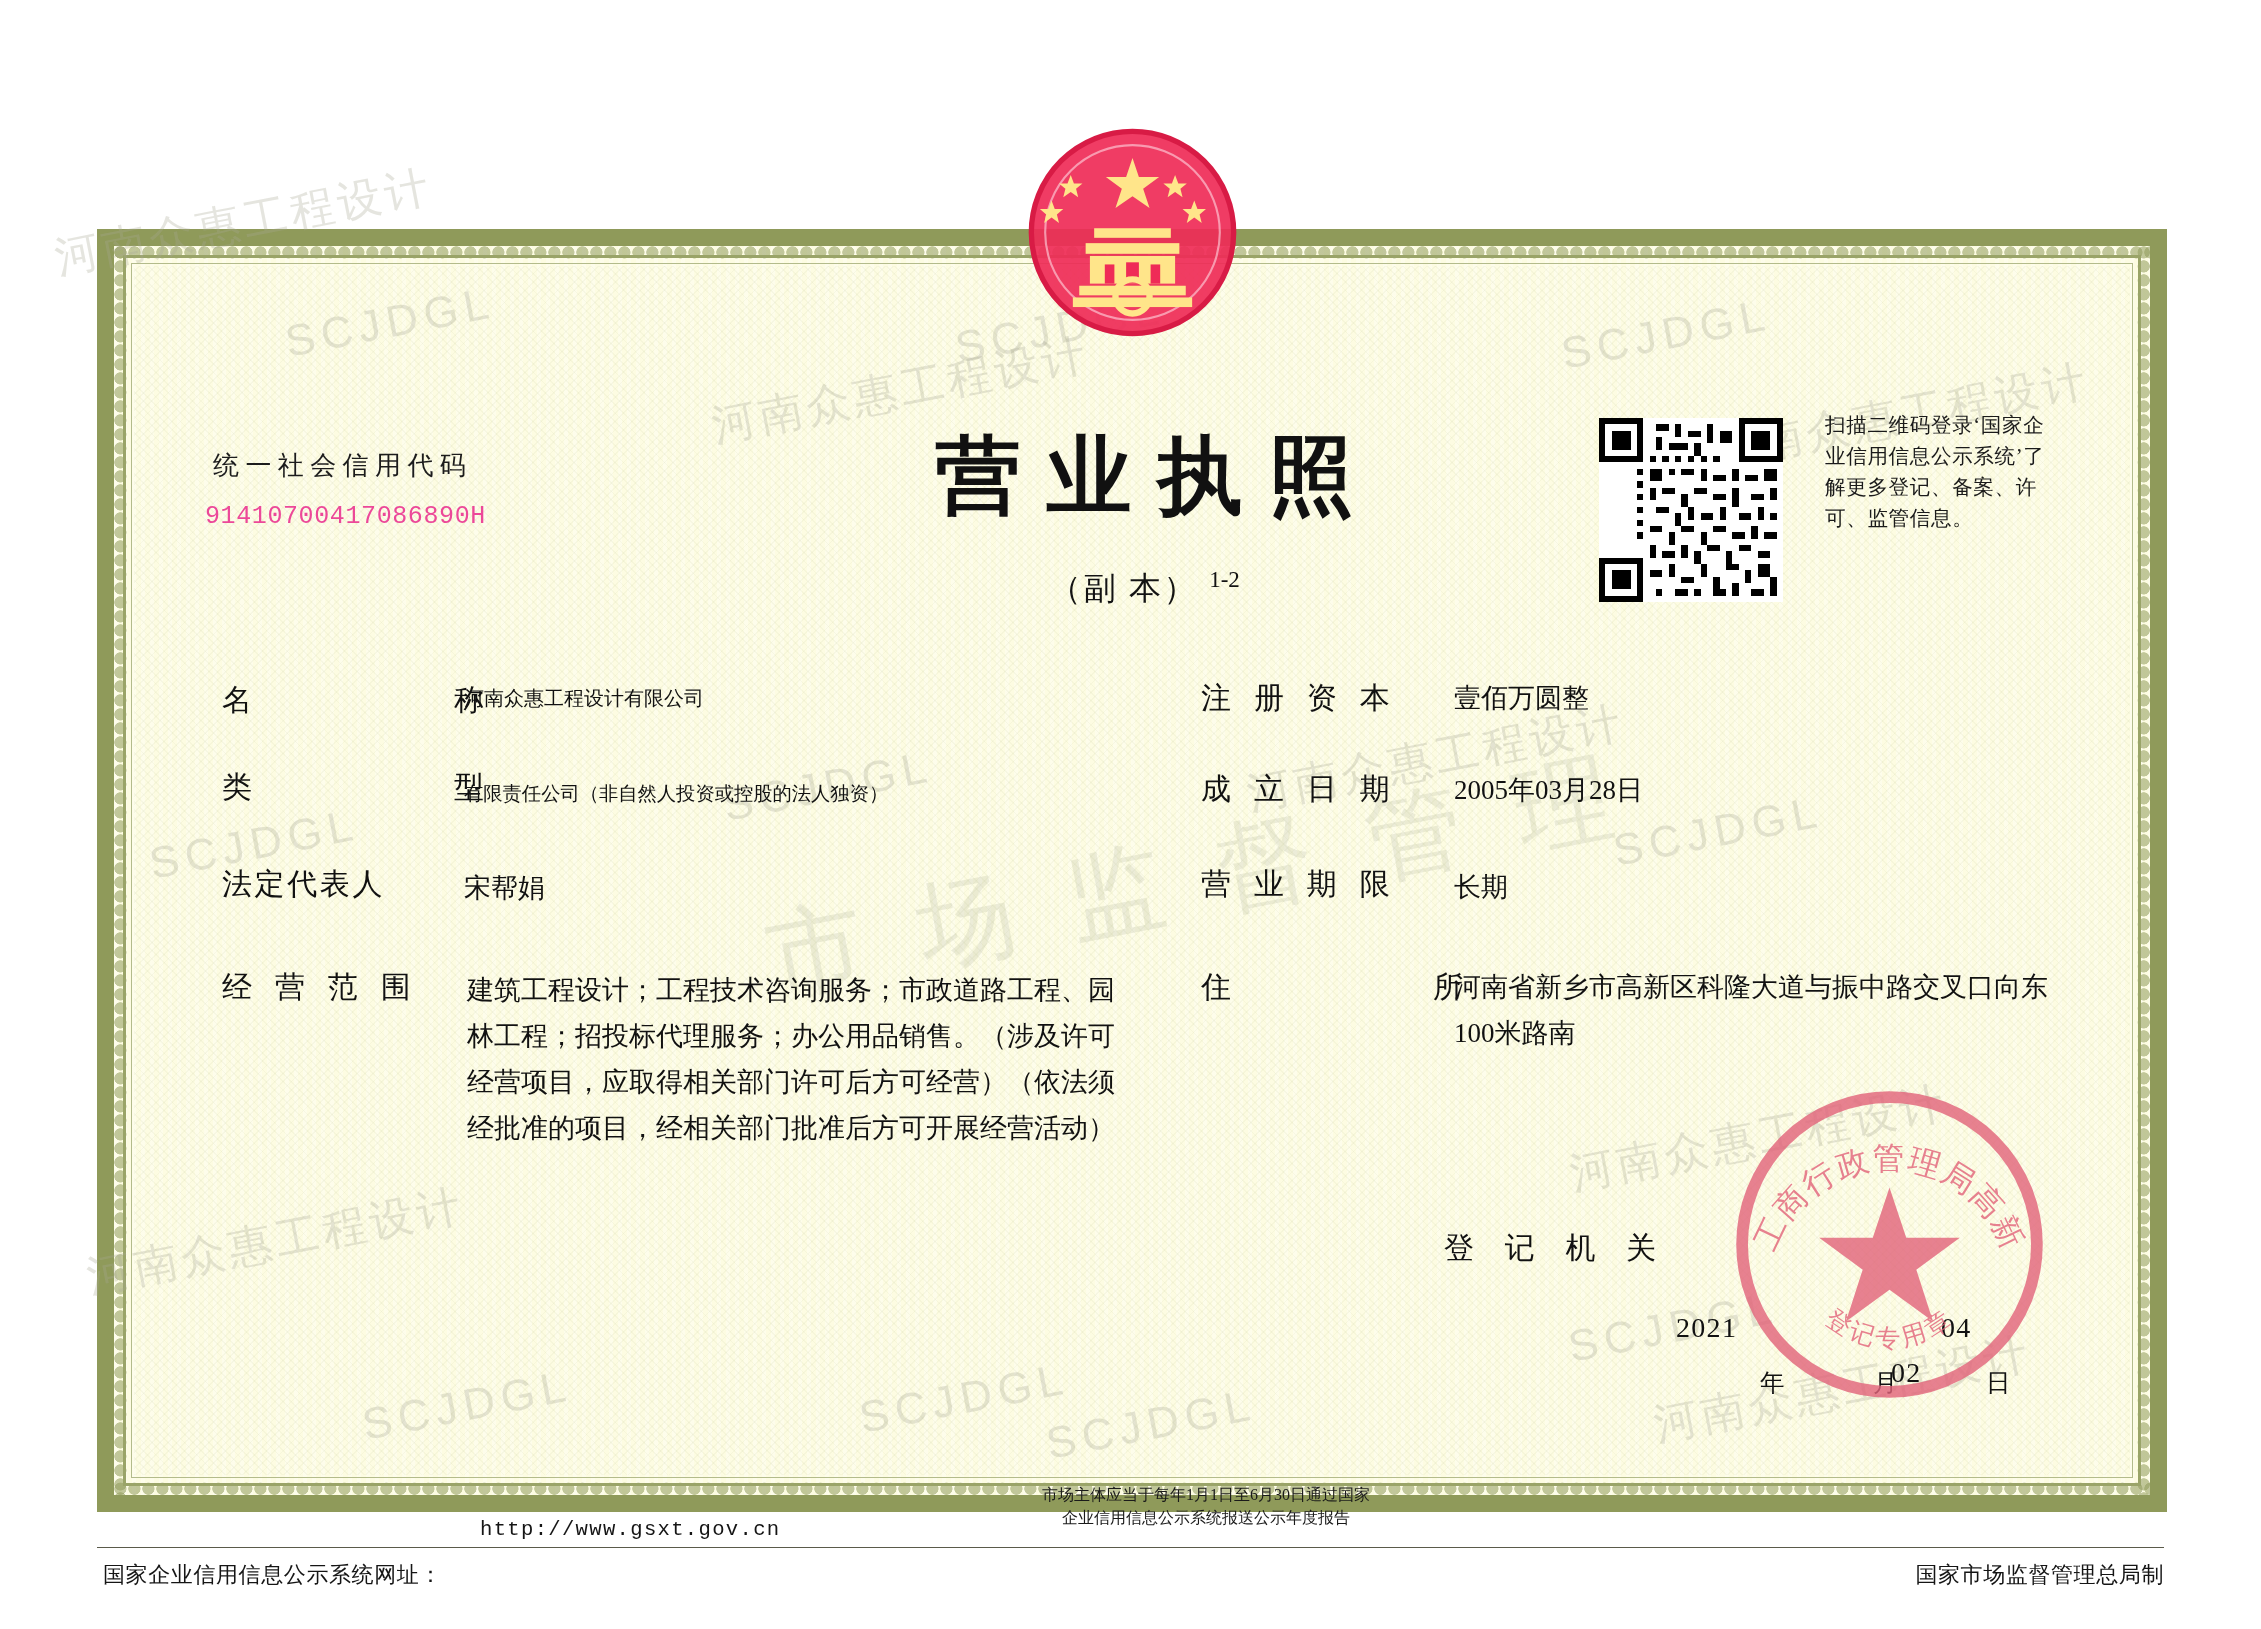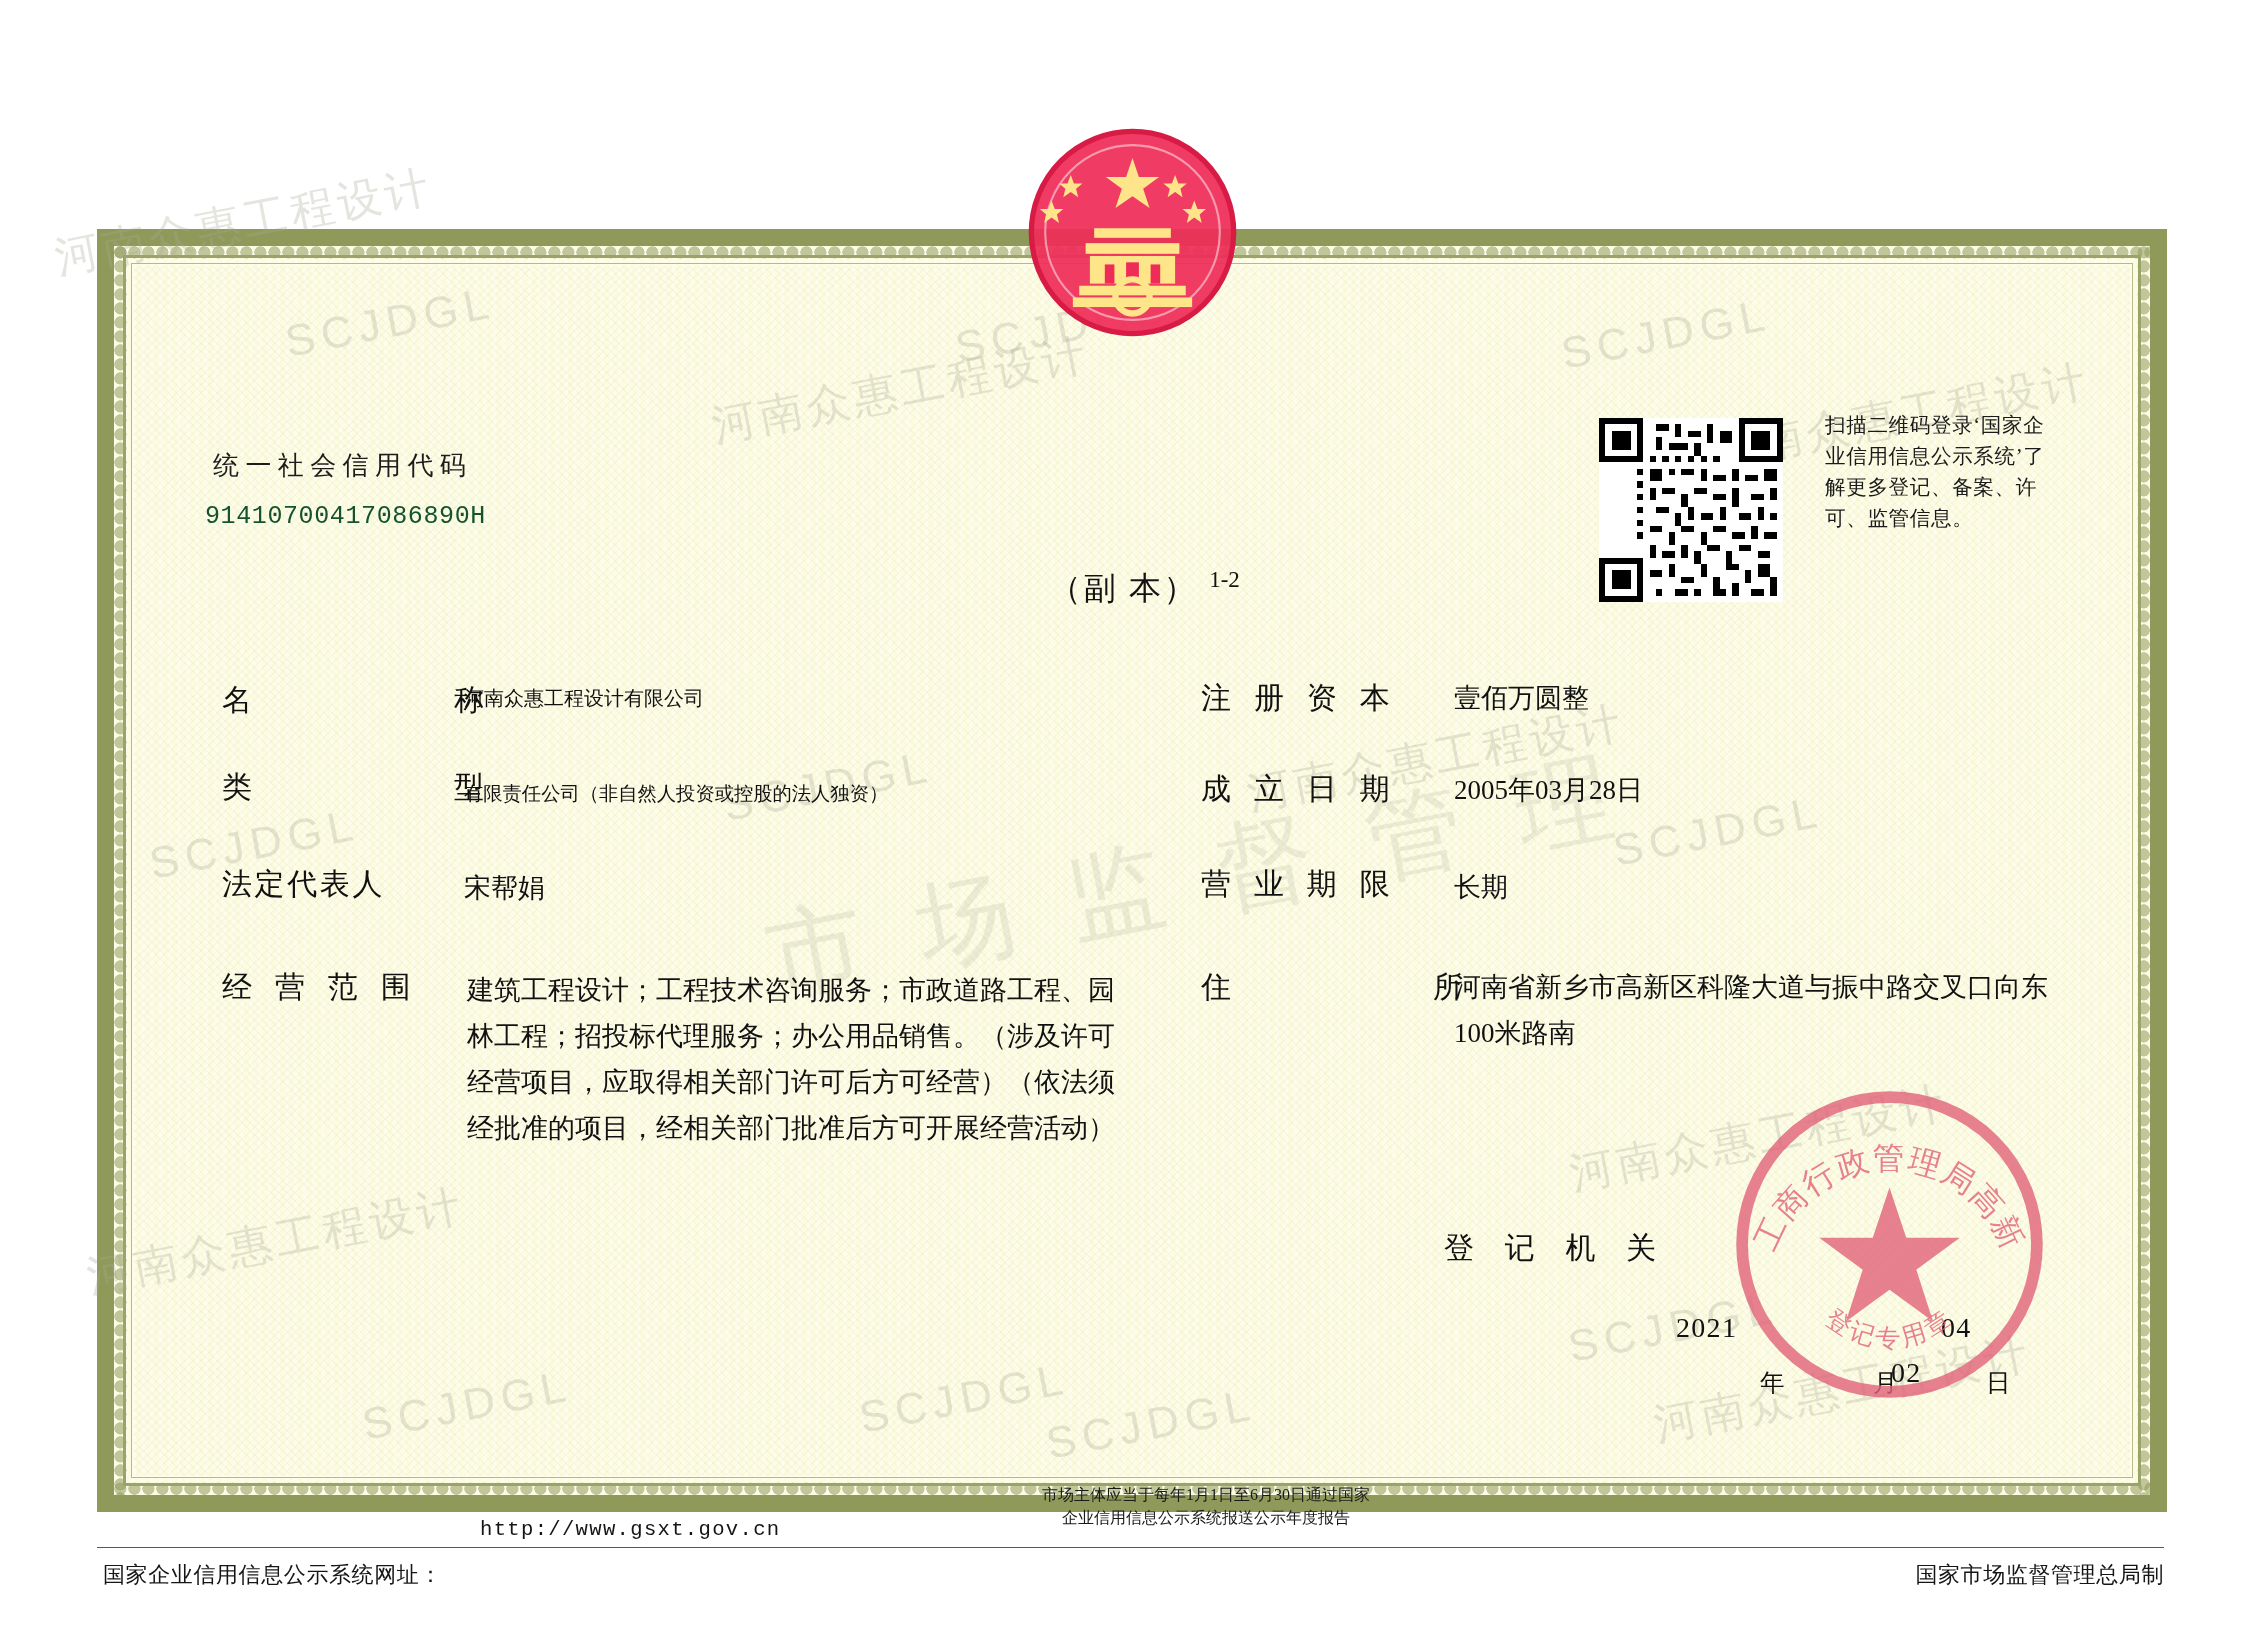--- a/index.html
+++ b/index.html
@@ -128,21 +128,21 @@
     font-size: 26px;
     letter-spacing: 6.4px;
     color: #1c1c1c;
   }
   .uscc-value {
     position: absolute;
     left: 205px;
     top: 502px;
     font-size: 25px;
     letter-spacing: 0.6px;
-    color: #14532d;
+    color: #ec4899;
     font-family: "Liberation Mono", monospace;
   }
 
   .title {
     position: absolute;
     left: 803px;
     top: 419px;
     width: 683px;
     text-align: center;
     font-size: 85px;
@@ -347,20 +347,21 @@
 
       <circle cx="100" cy="160" r="16" fill="none" stroke="#ffe58a" stroke-width="6"></circle>
     </g>
   </svg>
 
   <div class="content">
 
     <div class="uscc-label">统一社会信用代码</div>
     <div class="uscc-value">91410700417086890H</div>
 
+    <div class="title">营业执照</div>
     <div class="subtitle">
       <span>（副 本）</span><span class="sup">1-2</span>
     </div>
 
     <svg class="qr" viewBox="0 0 29 29" shape-rendering="crispEdges">
       <rect width="29" height="29" fill="#ffffff"></rect>
       <g fill="#000000">
 
         <rect x="0" y="0" width="7" height="1"></rect>
           <rect x="0" y="6" width="7" height="1"></rect>

